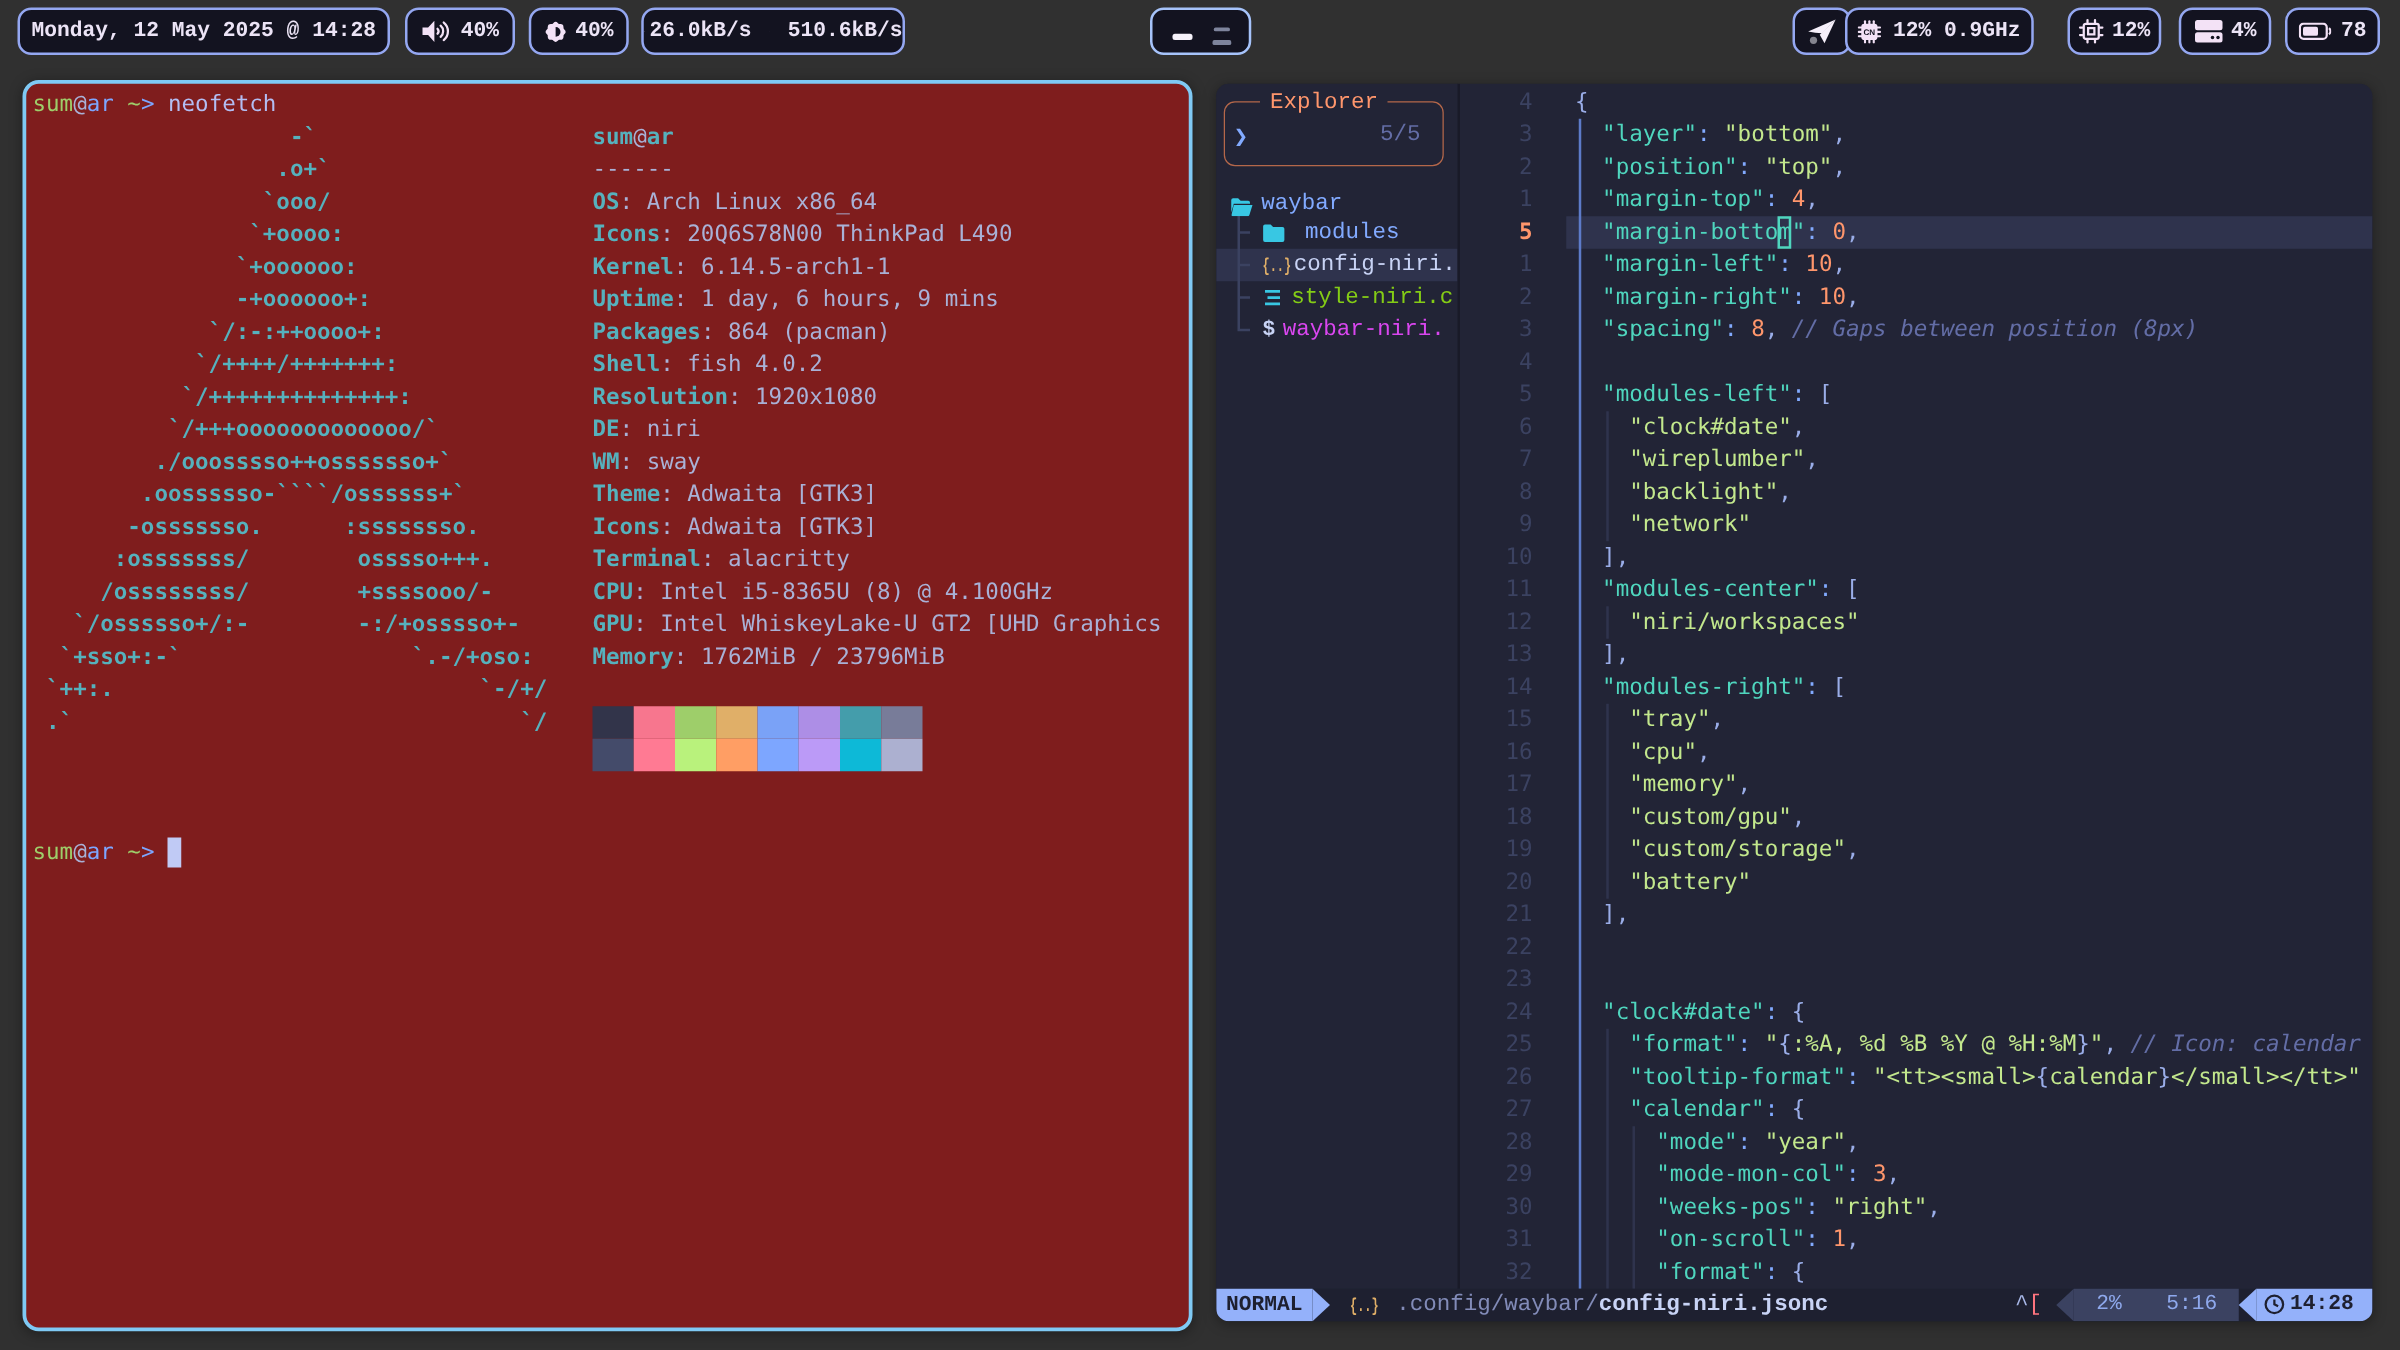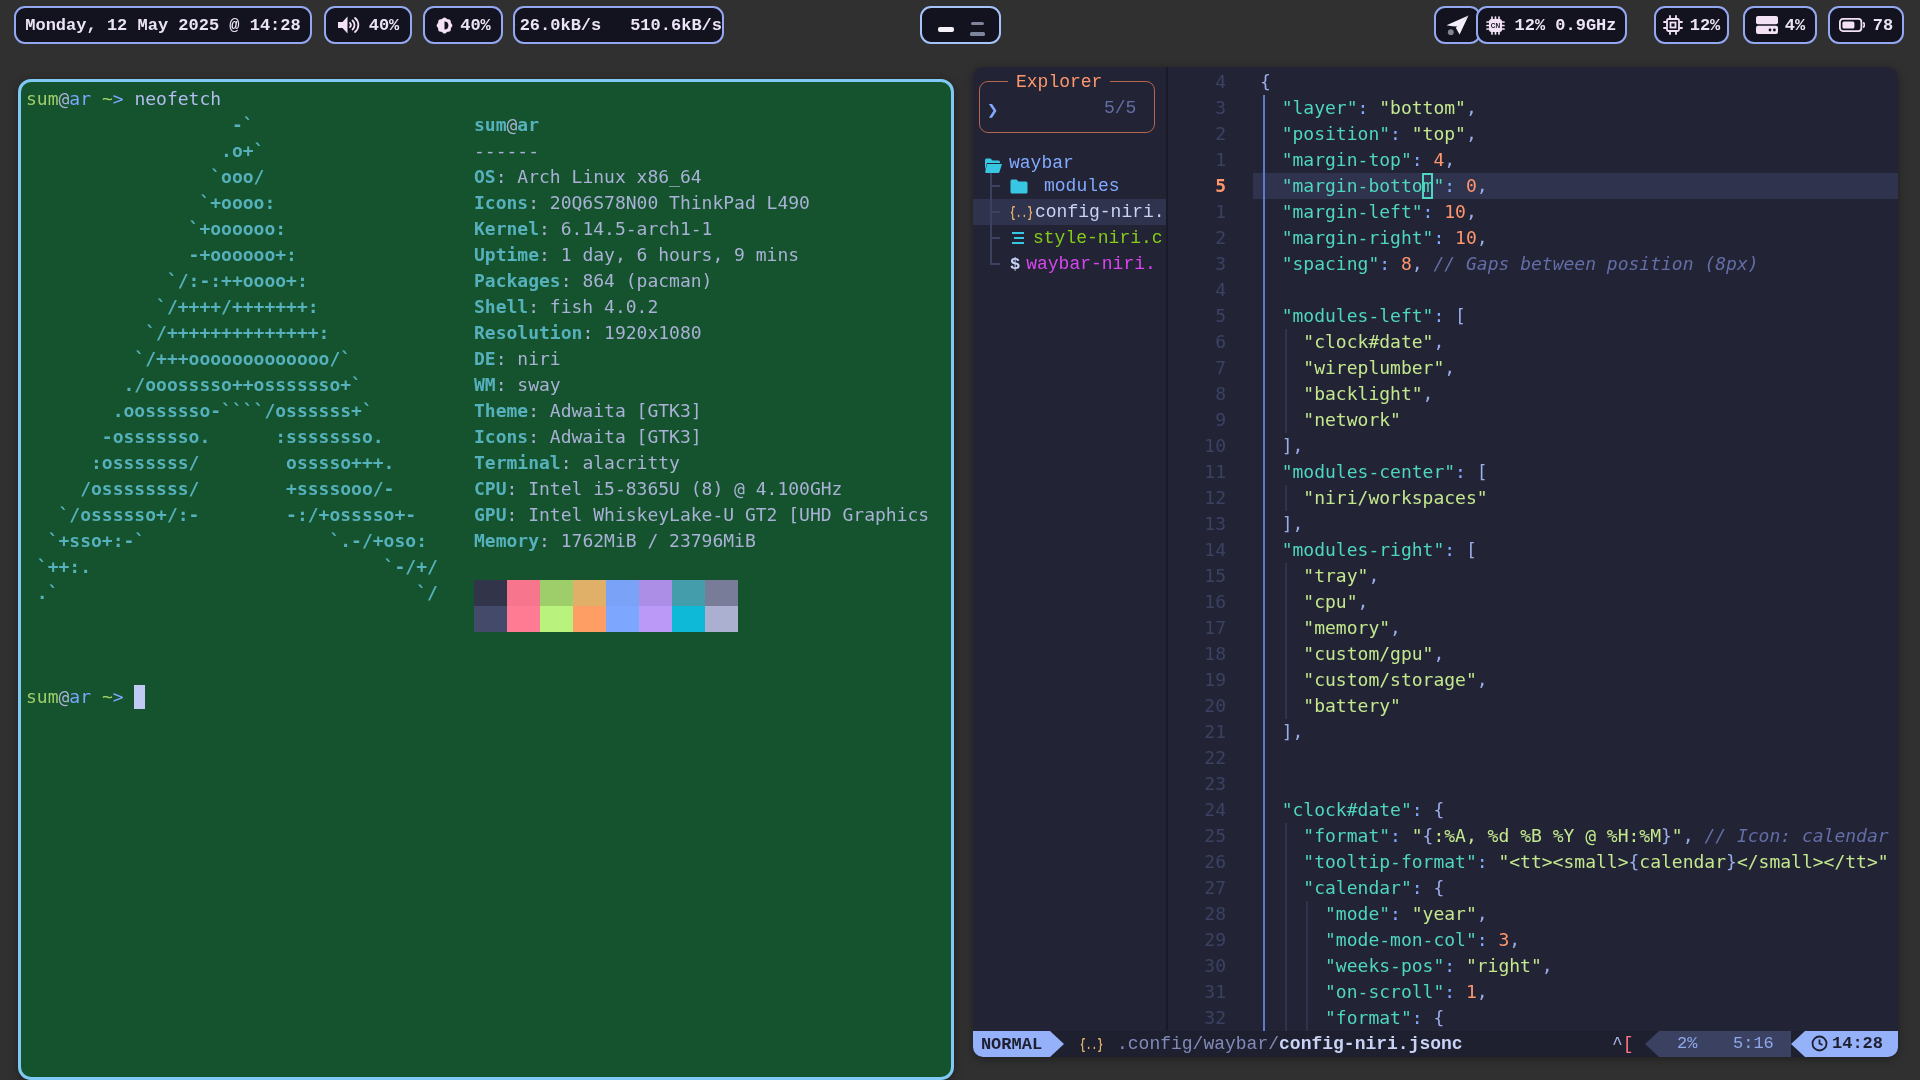--- a/index.html
+++ b/index.html
@@ -7,22 +7,22 @@
   body { font-family:"Liberation Mono", monospace; }
   .abs { position:absolute; }
   #ed .abs { white-space:nowrap; }
   
   .pill { position:absolute; top:6px; height:38px; background:#131320;
           border:2px solid #94a7f1; border-radius:11px;
           display:flex; align-items:center; justify-content:center;
           color:#ece4f6; font-size:17px; font-weight:bold; white-space:pre; }
   .pill svg { display:block; }
   
-  #term { position:absolute; left:18px; top:79px; width:936px; height:1001px;
-          background:#14532d; border:3px solid #7fc9f4; border-radius:13px;
+  #term { position:absolute; left:18px; top:64px; width:936px; height:1001px;
+          background:#7f1d1d; border:3px solid #7fc9f4; border-radius:13px;
           overflow:hidden; box-shadow:0 2px 10px rgba(0,0,0,0.35);text-decoration:underline; }
   #term pre { position:absolute; font-size:18px; line-height:26px; white-space:pre; }
   .tfg { color:#a9b1d6; }
   .tcy { color:#56b1bd; font-weight:bold; }
   .tg  { color:#9ece6a; }
   .tbl { color:#7da6ff; }
   
   #ed { position:absolute; left:973px; top:67px; width:925px; height:990px;
         background:#222436; border-radius:10px; overflow:hidden; box-shadow:0 2px 10px rgba(0,0,0,0.35); }
   #ed pre { position:absolute; font-size:18px; line-height:26px; white-space:pre; }

